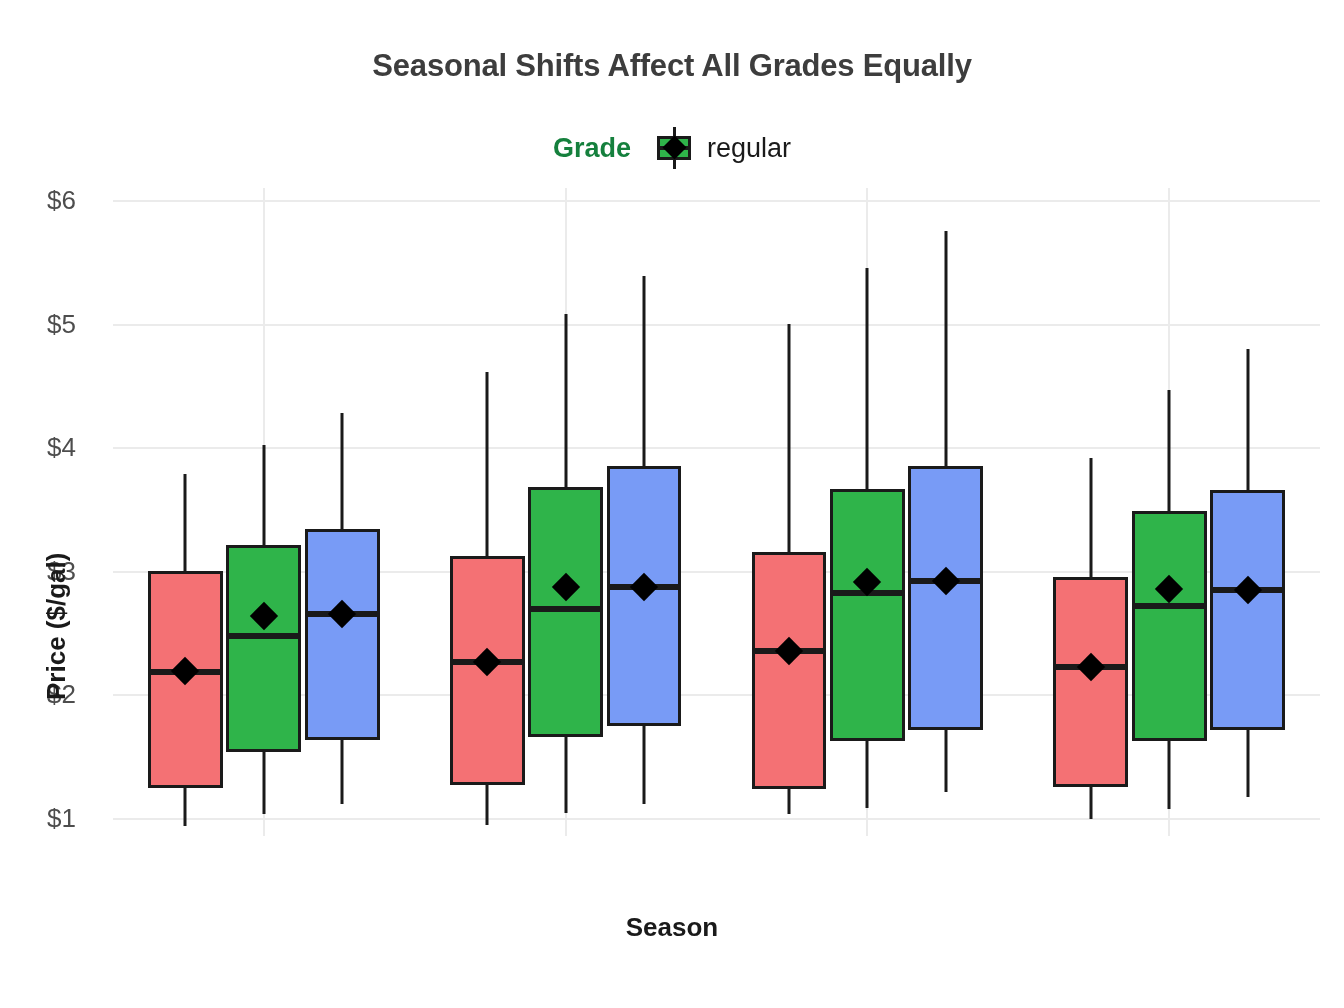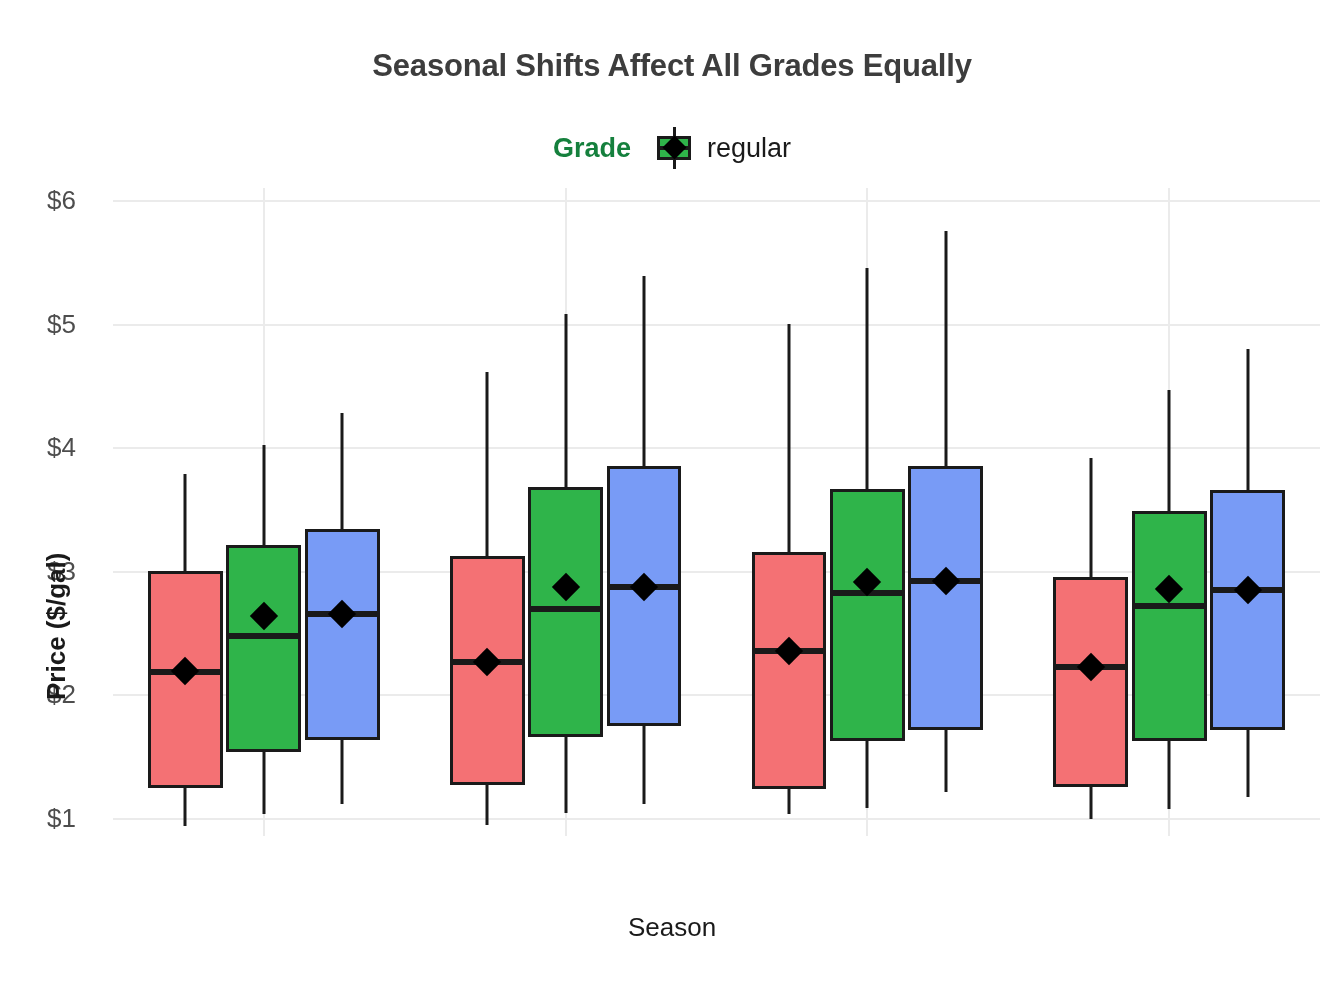--- a/index.html
+++ b/index.html
@@ -62,21 +62,21 @@
     position:absolute;right:1244px;width:80px;text-align:right;
     font-size:26px;color:#4d4d4d;transform:translateY(-15px);
   }
   #y-axis-title{
     position:absolute;left:-72px;top:512px;
     font-size:26px;font-weight:bold;color:#1a1a1a;
     transform-origin:0 0;transform:rotate(-90deg);white-space:nowrap;
   }
   #x-axis-title{
     position:absolute;left:0;top:912px;width:1344px;text-align:center;
-    font-size:26px;font-weight:normal;color:#1a1a1a;
+    font-size:26px;font-weight:bold;color:#1a1a1a;
   }
   .bp{position:absolute;top:0;height:648px;}
   .bp-whisker{
     position:absolute;width:3px;background:#1a1a1a;transform:translateX(-1.5px);
   }
   .bp-box{
     position:absolute;border:3px solid #1a1a1a;box-sizing:border-box;
   }
   .bp-median{position:absolute;background:#1a1a1a;}
   .bp-mean{

